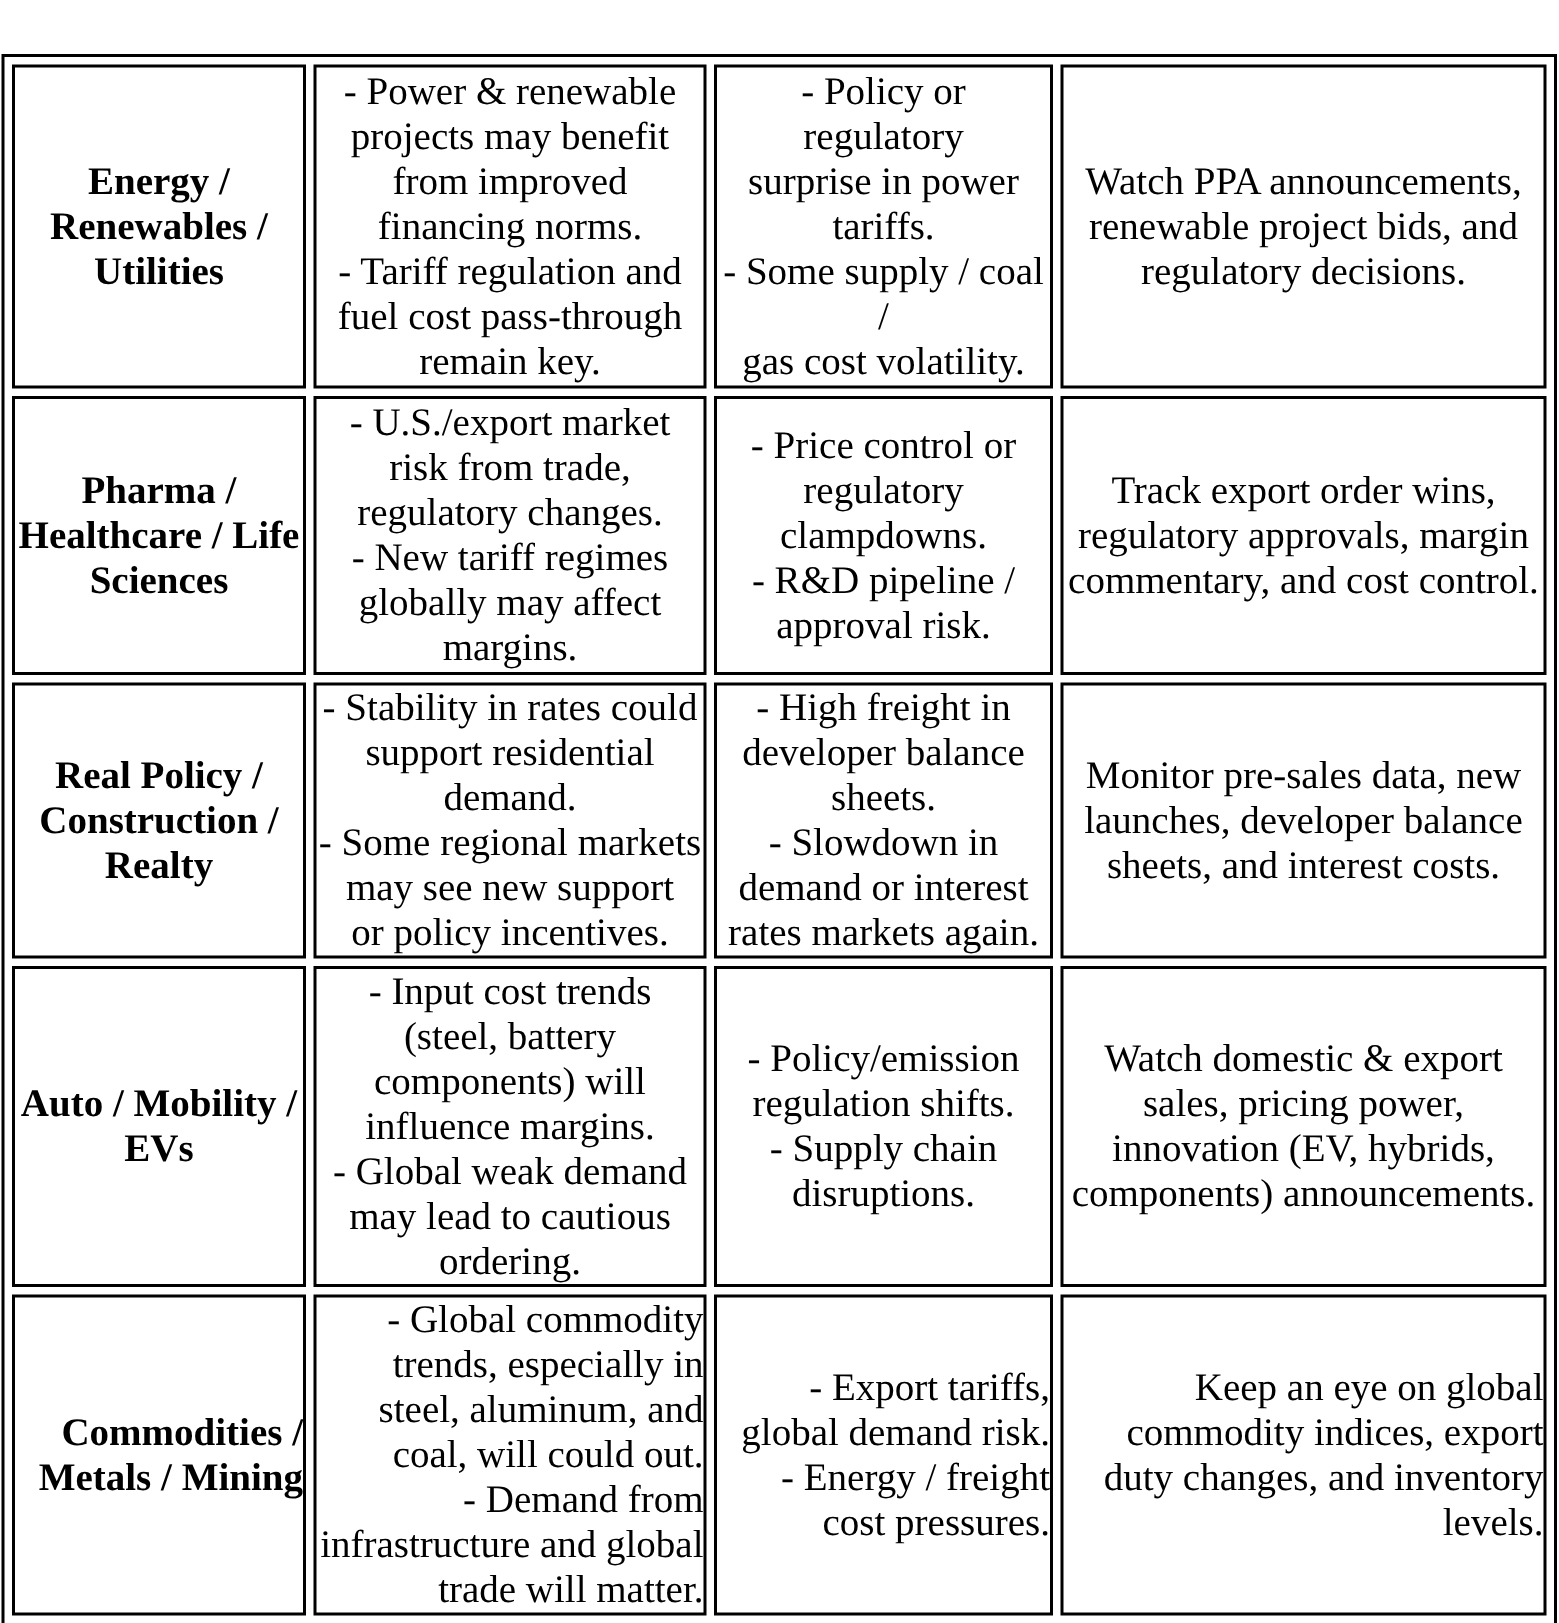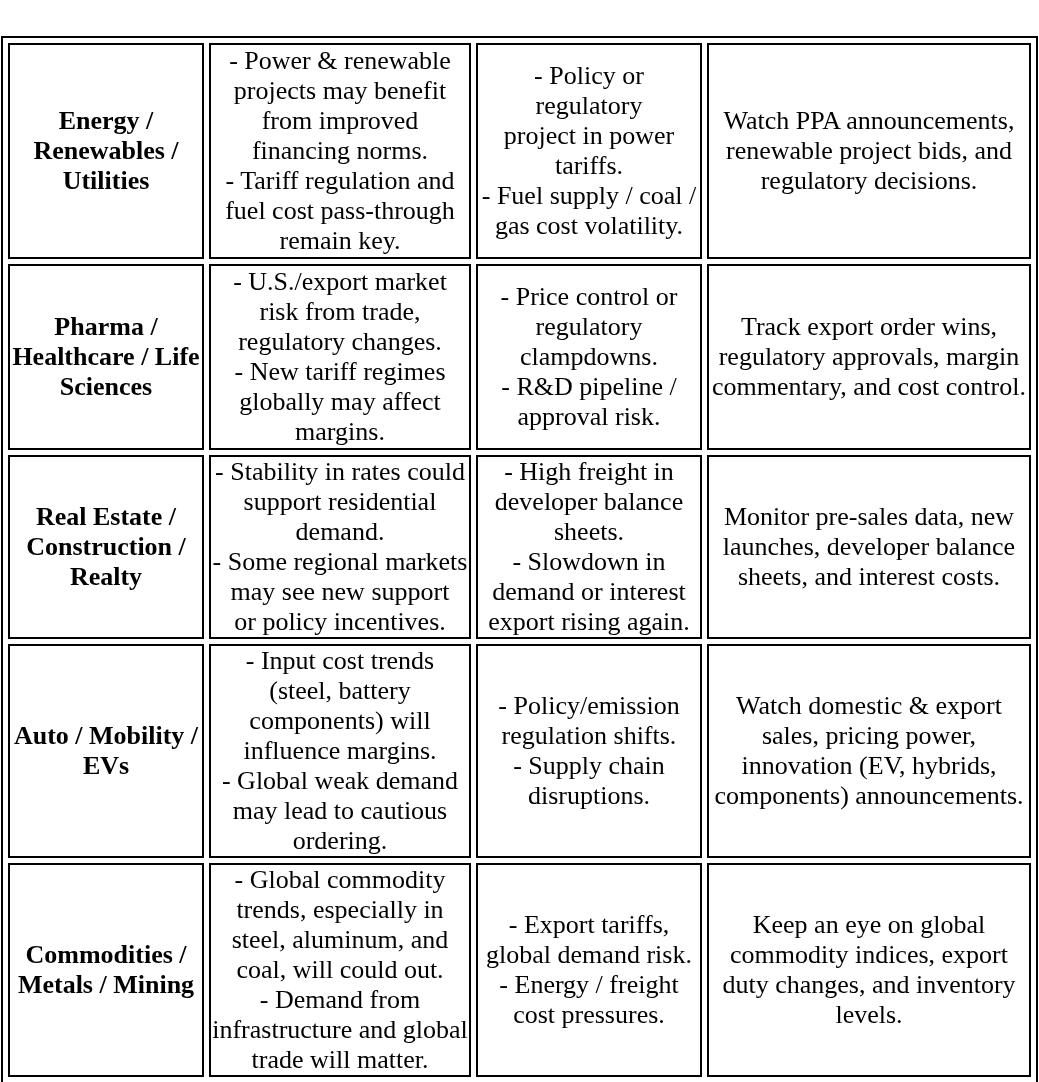--- a/index.html
+++ b/index.html
@@ -32,21 +32,21 @@
     overflow: hidden;
   }
   col.c1 { width: 196px; }
   col.c2 { width: 262px; }
   col.c3 { width: 226px; }
   col.c4 { width: 324px; }
   tr.r1 td { height: 216px; }
   tr.r2 td { height: 186px; }
   tr.r3 td { height: 134px; }
   tr.r4 td { height: 214px; }
-  tr.r5 td { height: 214px; }
+  tr.r5 td { height: 214px; text-align: right; }
   td.sector { font-weight: bold; }
 </style>
 </head>
 <body>
 
 <table class="outlook">
   <colgroup>
     <col class="c1">
     <col class="c2">
     <col class="c3">
@@ -63,23 +63,23 @@
           <div>- Power &amp; renewable</div>
           <div>projects may benefit</div>
           <div>from improved</div>
           <div>financing norms.</div>
           <div>- Tariff regulation and</div>
           <div>fuel cost pass-through</div>
           <div>remain key.</div>
         </td>
       <td>
           <div>- Policy or regulatory</div>
-          <div>project in power</div>
+          <div>surprise in power</div>
           <div>tariffs.</div>
-          <div>- Fuel supply / coal /</div>
+          <div>- Some supply / coal /</div>
           <div>gas cost volatility.</div>
         </td>
       <td>
           <div>Watch PPA announcements,</div>
           <div>renewable project bids, and</div>
           <div>regulatory decisions.</div>
         </td>
     </tr>
     <tr class="r2">
       <td class="sector">
@@ -103,39 +103,39 @@
           <div>approval risk.</div>
         </td>
       <td>
           <div>Track export order wins,</div>
           <div>regulatory approvals, margin</div>
           <div>commentary, and cost control.</div>
         </td>
     </tr>
     <tr class="r3">
       <td class="sector">
-          <div>Real Estate /</div>
+          <div>Real Policy /</div>
           <div>Construction /</div>
           <div>Realty</div>
         </td>
       <td>
           <div>- Stability in rates could</div>
           <div>support residential</div>
           <div>demand.</div>
           <div>- Some regional markets</div>
           <div>may see new support</div>
           <div>or policy incentives.</div>
         </td>
       <td>
           <div>- High freight in</div>
           <div>developer balance</div>
           <div>sheets.</div>
           <div>- Slowdown in</div>
           <div>demand or interest</div>
-          <div>export rising again.</div>
+          <div>rates markets again.</div>
         </td>
       <td>
           <div>Monitor pre-sales data, new</div>
           <div>launches, developer balance</div>
           <div>sheets, and interest costs.</div>
         </td>
     </tr>
     <tr class="r4">
       <td class="sector">
           <div>Auto / Mobility /</div>

